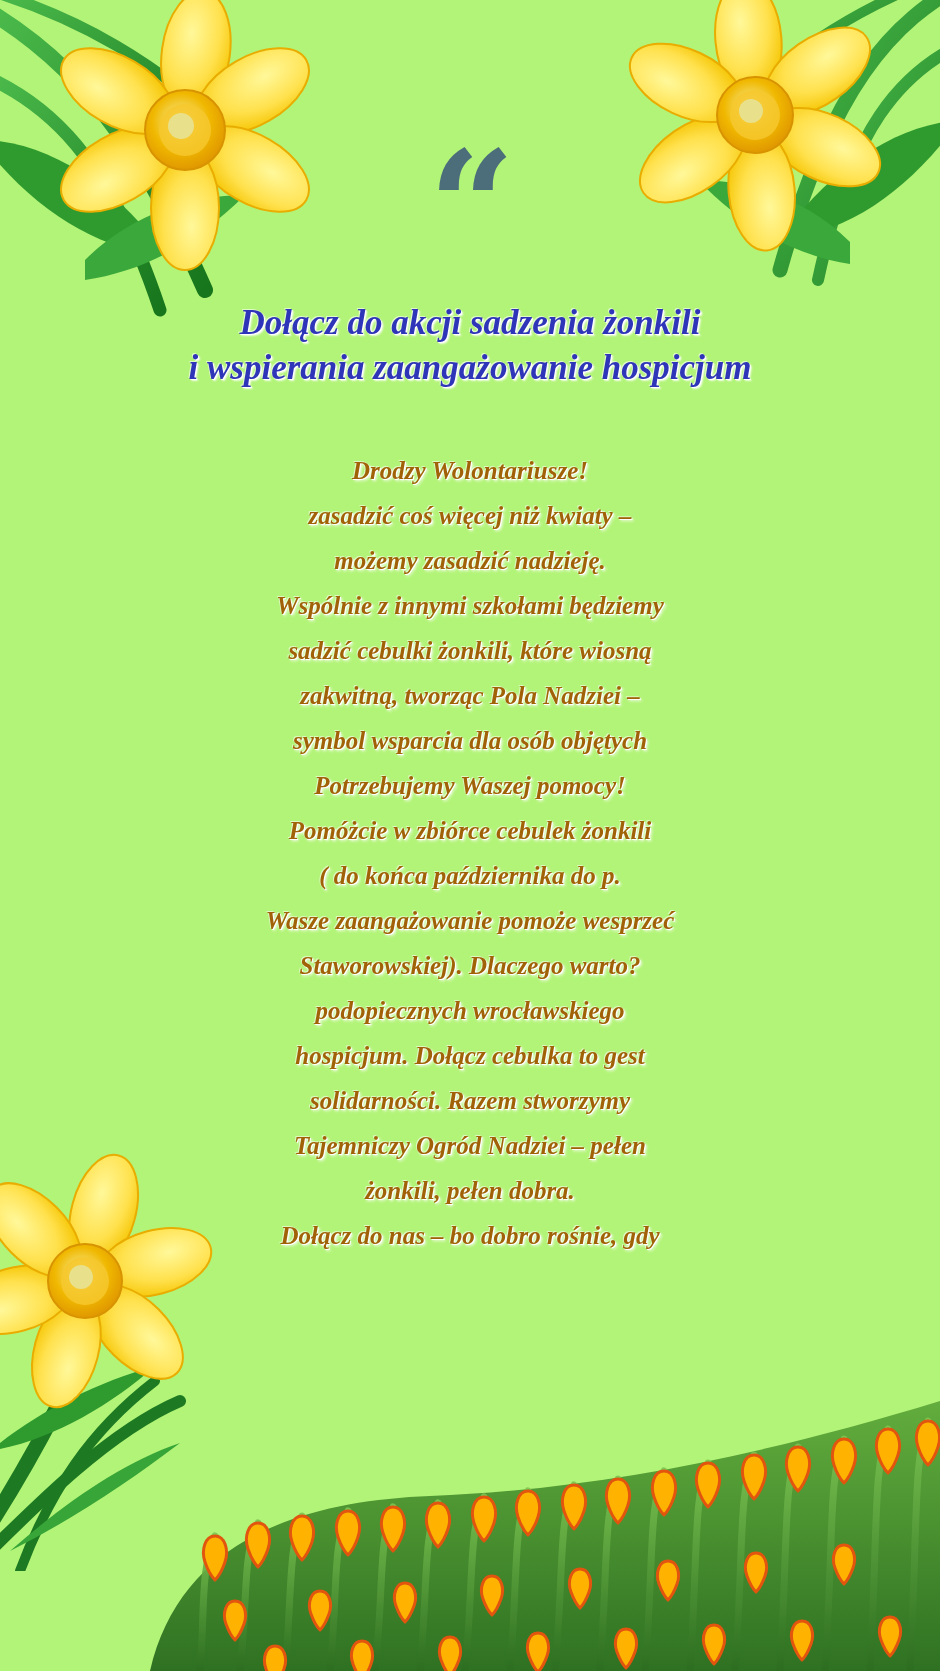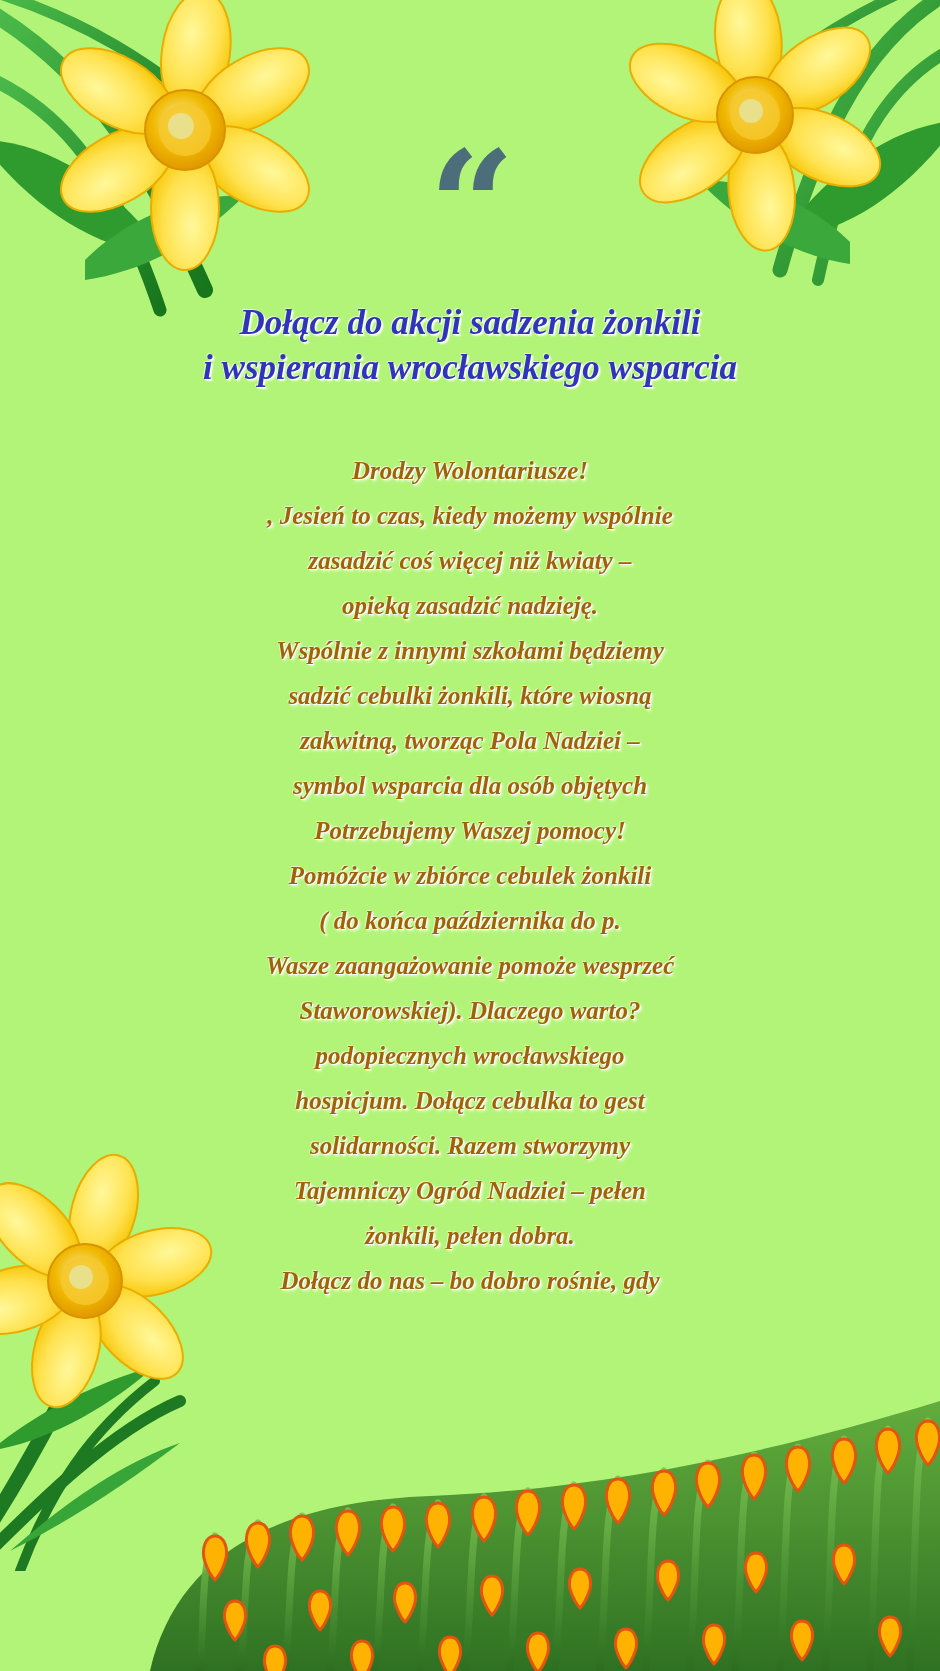--- a/index.html
+++ b/index.html
@@ -150,28 +150,27 @@
       <circle cx="-4" cy="-4" r="12" fill="#e8e08a"></circle>
     </g>
   </svg>
 
   <div id="quote-mark">“</div>
 
   <div id="content">
 
     <div id="headline">
       <span class="line">Dołącz do akcji sadzenia żonkili</span>
-      <span class="line">i wspierania wrocławskiego wsparcia</span>
+      <span class="line">i wspierania zaangażowanie hospicjum</span>
     </div>
 
     <div id="body-text">
       <span class="line">Drodzy Wolontariusze!</span>
-      <span class="line">, Jesień to czas, kiedy możemy wspólnie</span>
       <span class="line">zasadzić coś więcej niż kwiaty –</span>
-      <span class="line">opieką zasadzić nadzieję.</span>
+      <span class="line">możemy zasadzić nadzieję.</span>
       <span class="line">Wspólnie z innymi szkołami będziemy</span>
       <span class="line">sadzić cebulki żonkili, które wiosną</span>
       <span class="line">zakwitną, tworząc Pola Nadziei –</span>
       <span class="line">symbol wsparcia dla osób objętych</span>
       <span class="line">Potrzebujemy Waszej pomocy!</span>
       <span class="line">Pomóżcie w zbiórce cebulek żonkili</span>
       <span class="line">( do końca października do p.</span>
       <span class="line">Wasze zaangażowanie pomoże wesprzeć</span>
       <span class="line">Staworowskiej). Dlaczego warto?</span>
       <span class="line">podopiecznych wrocławskiego</span>

